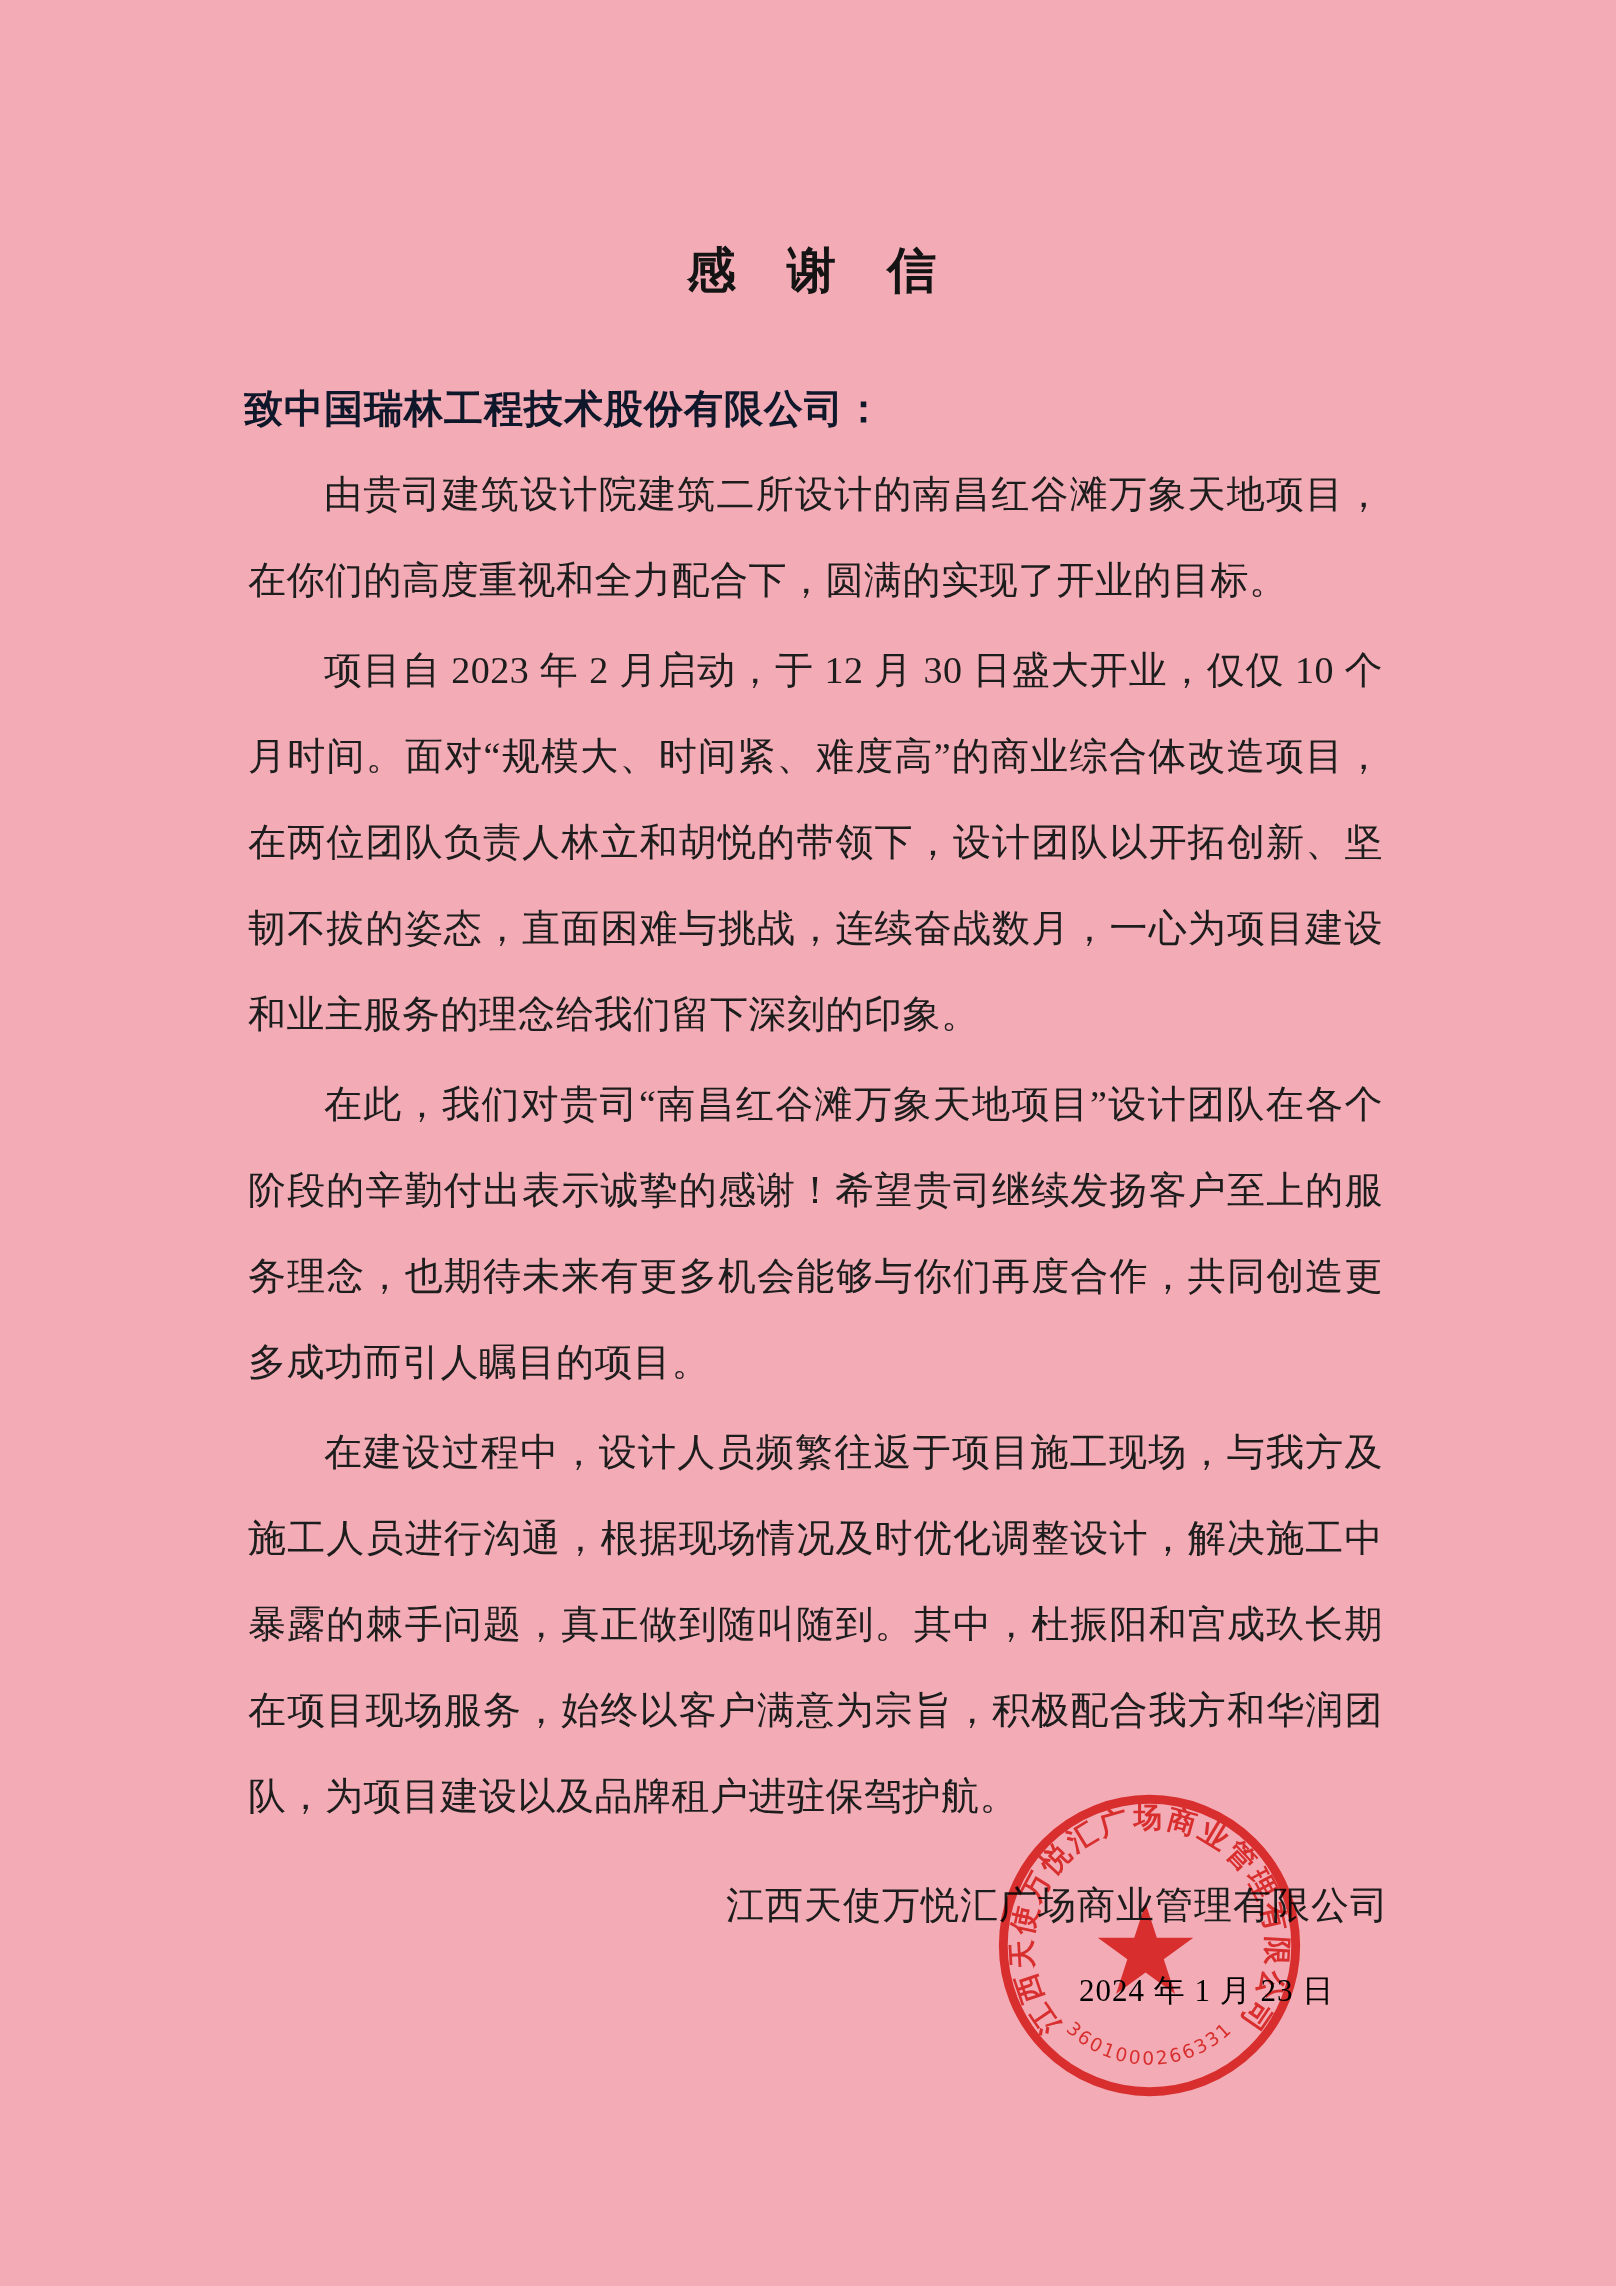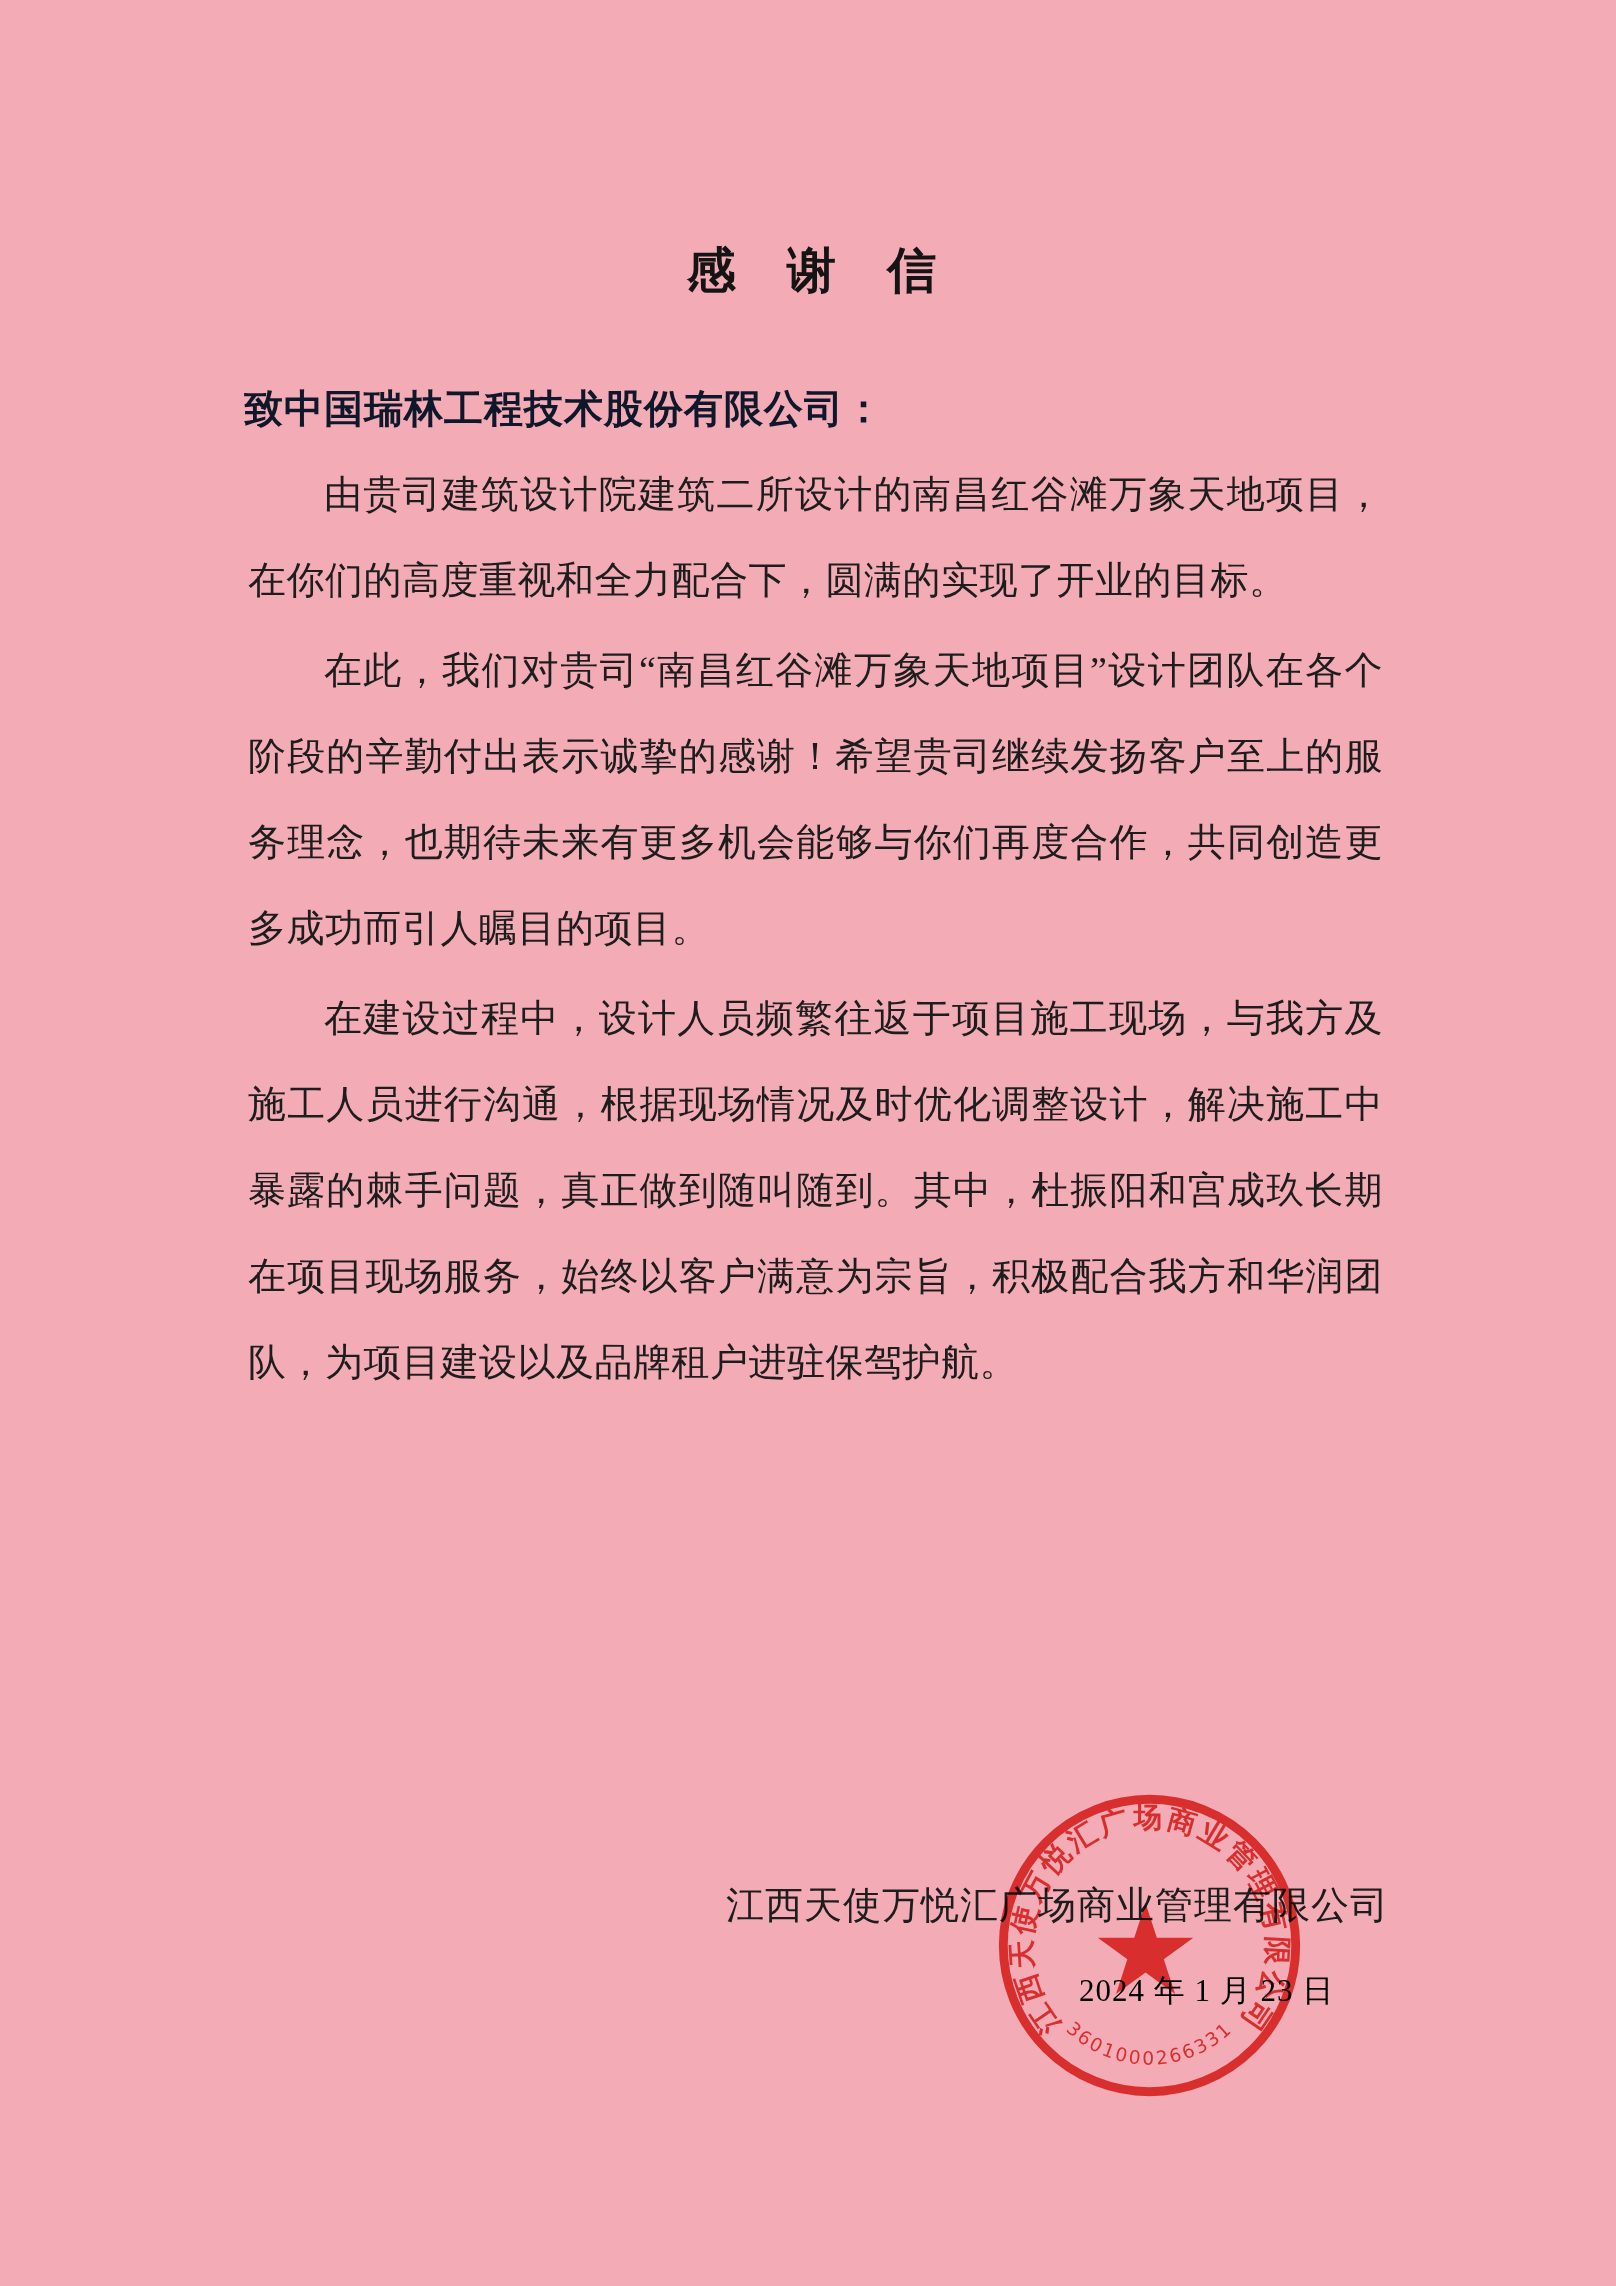--- a/index.html
+++ b/index.html
@@ -110,20 +110,21 @@
 <body>
 
 <div class="page">
 
   <h1 class="title">感 谢 信</h1>
 
   <div class="salutation">致中国瑞林工程技术股份有限公司：</div>
 
   <div class="letter-body">
     <p>由贵司建筑设计院建筑二所设计的南昌红谷滩万象天地项目，在你们的高度重视和全力配合下，圆满的实现了开业的目标。</p>
+    <p>项目自 2023 年 2 月启动，于 12 月 30 日盛大开业，仅仅 10 个月时间。面对“规模大、时间紧、难度高”的商业综合体改造项目，在两位团队负责人林立和胡悦的带领下，设计团队以开拓创新、坚韧不拔的姿态，直面困难与挑战，连续奋战数月，一心为项目建设和业主服务的理念给我们留下深刻的印象。</p>
     <p>在此，我们对贵司“南昌红谷滩万象天地项目”设计团队在各个阶段的辛勤付出表示诚挚的感谢！希望贵司继续发扬客户至上的服务理念，也期待未来有更多机会能够与你们再度合作，共同创造更多成功而引人瞩目的项目。</p>
     <p>在建设过程中，设计人员频繁往返于项目施工现场，与我方及施工人员进行沟通，根据现场情况及时优化调整设计，解决施工中暴露的棘手问题，真正做到随叫随到。其中，杜振阳和宫成玖长期在项目现场服务，始终以客户满意为宗旨，积极配合我方和华润团队，为项目建设以及品牌租户进驻保驾护航。</p>
   </div>
 
   <div class="signature">江西天使万悦汇广场商业管理有限公司</div>
 
   <div class="date">2024 年 1 月 23 日</div>
 
   <svg class="stamp" viewBox="0 0 324 324" aria-hidden="true">
     <defs>

